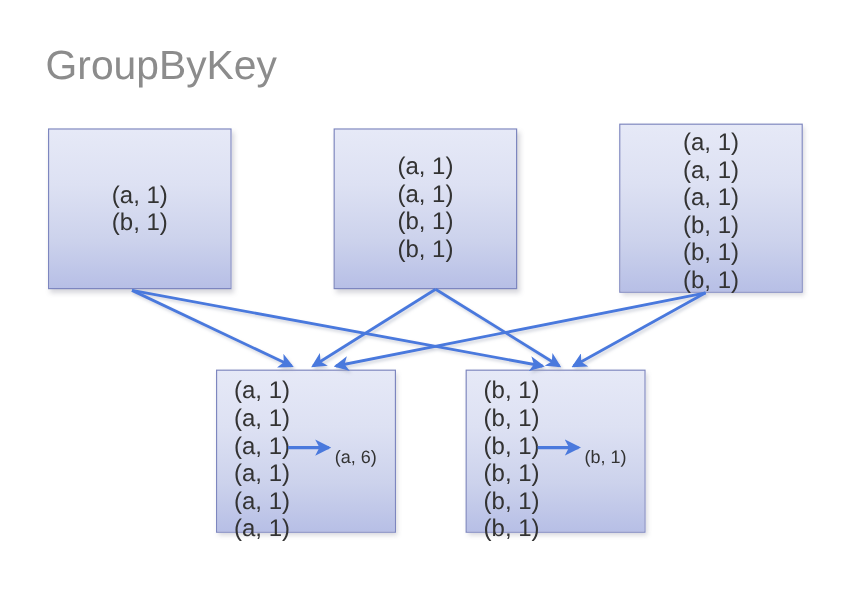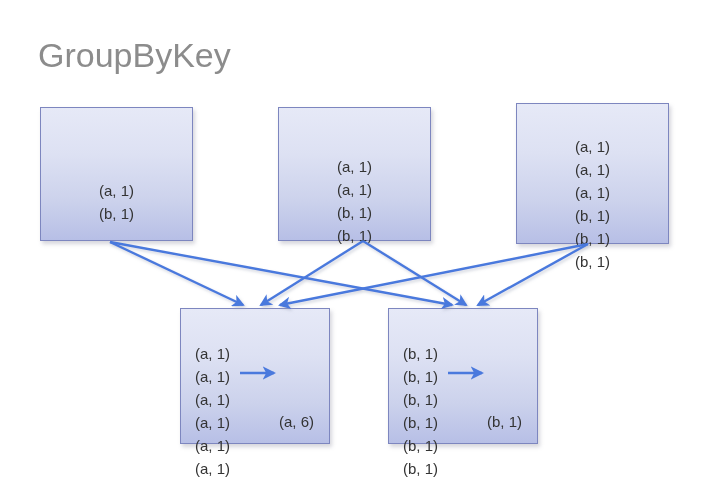--- a/index.html
+++ b/index.html
@@ -30,41 +30,39 @@
   }
   .box {
     position: absolute;
     box-sizing: border-box;
     border: 1px solid #7d86bf;
     background: linear-gradient(to bottom, #e6e9f7 0%, #dde1f3 35%, #ccd2ec 70%, #b7bfe6 100%);
     box-shadow: 2px 3px 4px rgba(120,120,140,0.30);
   }
   .box-lines {
     position: absolute;
-    font-size: 15px;
+    font-size: 20px;
     color: #333333;
     line-height: 23px;
     white-space: nowrap;
-    margin-top: 27px;
   }
   .centered-lines {
     left: 0;
     right: 0;
     text-align: center;
   }
   .left-lines {
     left: 14px;
     text-align: left;
   }
   .result-label {
     position: absolute;
     font-size: 15px;
     color: #333333;
     white-space: nowrap;
-    margin-top: 40px;
   }
   svg.arrows {
     position: absolute;
     left: 0;
     top: 0;
     width: 720px;
     height: 500px;
     overflow: visible;
     pointer-events: none;
   }

